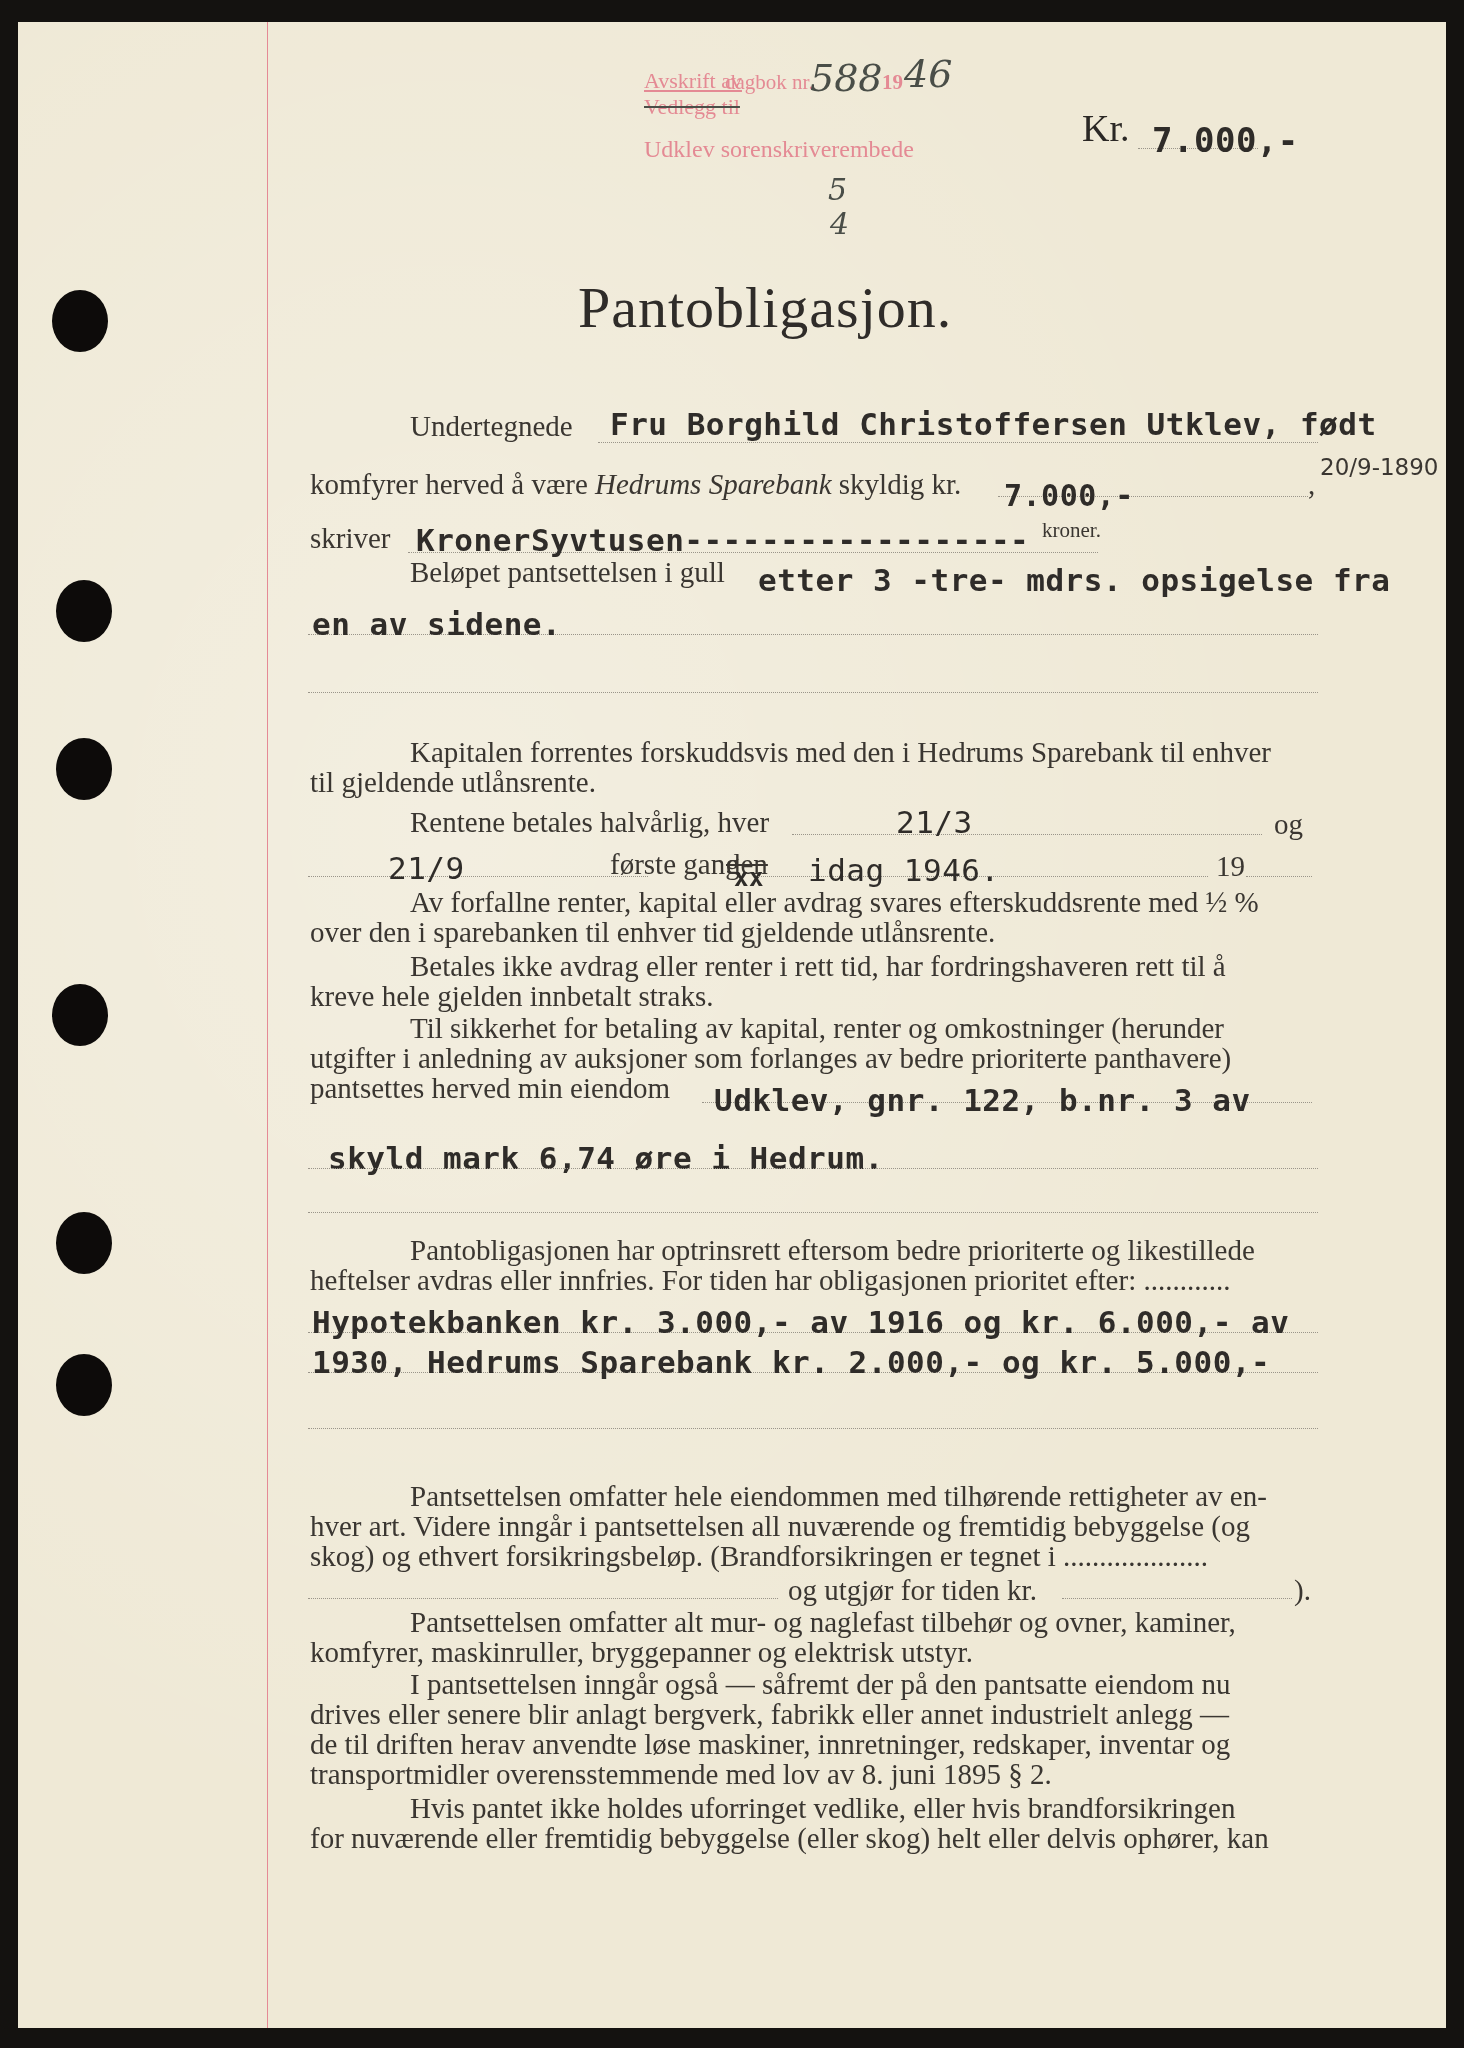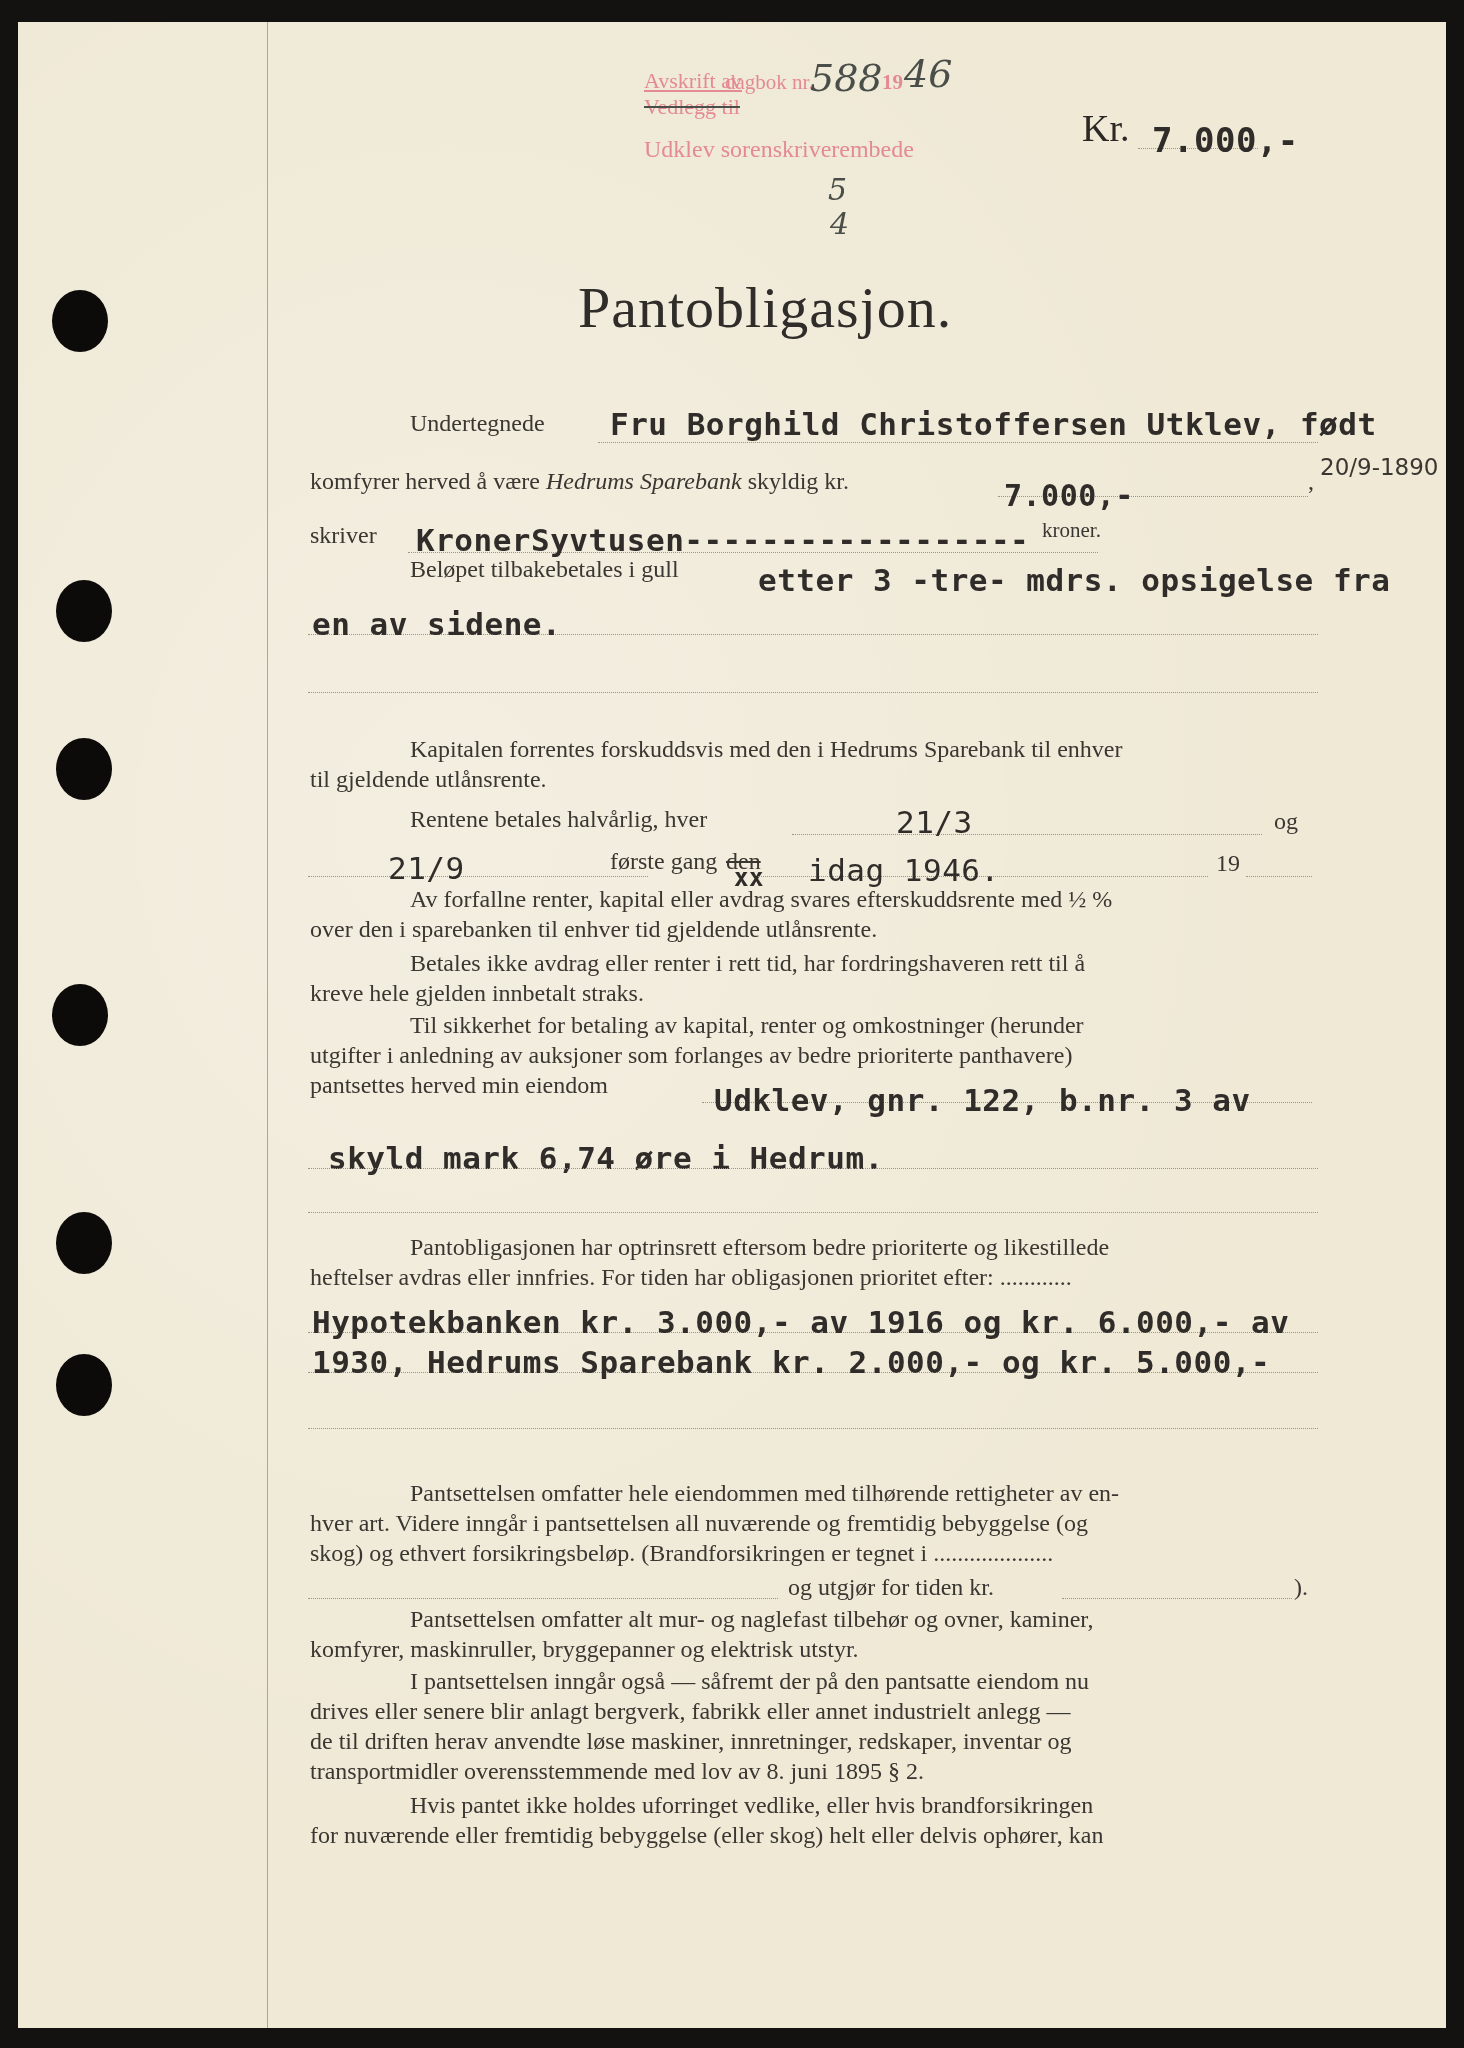--- a/index.html
+++ b/index.html
@@ -10,21 +10,21 @@
     background-image: radial-gradient(ellipse at 30% 40%, rgba(255,255,255,0.25), rgba(0,0,0,0) 60%);
   }
   .margin-line { position:absolute; left:249px; top:0; width:1px; height:2006px; background:#e58a95; }
   .hole { position:absolute; width:56px; height:62px; border-radius:50%; background:#0d0b0a; }
   .serif { font-family:"Liberation Serif", "DejaVu Serif", serif; color:#3a3631; }
   .mono  { font-family:"DejaVu Sans Mono", "Liberation Mono", monospace; color:#2f2c29; font-weight:bold; letter-spacing:0.5px; }
   .abs { position:absolute; white-space:nowrap; }
   .stamp { color:#e48a94; font-family:"Liberation Serif", serif; }
   .hand { font-family:"DejaVu Serif", serif; font-style:italic; color:#4a4e48; }
   .dots { position:absolute; border-bottom:1px dotted #9a958a; height:0; }
-  .p { font-size:24px; transform-origin:left top;text-align:right; }
+  .p { font-size:29px; transform-origin:left top;text-align:right; }
   .title { font-size:58px; color:#2f2c29; letter-spacing:1px; }
 </style>
 </head>
 <body>
 
 <div class="paper">
   <div class="margin-line"></div>
 
   <div class="hole" style="left:34px;top:268px"></div>
   <div class="hole" style="left:38px;top:558px"></div>
@@ -61,21 +61,21 @@
   </div>
   <div class="dots" style="left:980px;top:474px;width:310px"></div>
   <div class="abs mono" style="left:986px;top:456px;font-size:30px">7.000,-</div>
   <div class="abs serif p" style="left:1290px;top:446px">,</div>
 
   <div class="abs serif p" style="left:292px;top:500px">skriver</div>
   <div class="dots" style="left:390px;top:530px;width:690px"></div>
   <div class="abs mono" style="left:398px;top:500px;font-size:31px">KronerSyvtusen------------------</div>
   <div class="abs serif" style="left:1024px;top:496px;font-size:21px">kroner.</div>
 
-  <div class="abs serif p" style="left:392px;top:534px">Beløpet tilbakebetales i gull</div>
+  <div class="abs serif p" style="left:392px;top:534px">Beløpet pantsettelsen i gull</div>
   <div class="abs mono" style="left:740px;top:540px;font-size:31px">etter 3 -tre- mdrs. opsigelse fra</div>
   <div class="dots" style="left:290px;top:612px;width:1010px"></div>
   <div class="abs mono" style="left:294px;top:584px;font-size:31px">en av sidene.</div>
   <div class="dots" style="left:290px;top:670px;width:1010px"></div>
 
   <div class="abs serif p" style="left:392px;top:714px">Kapitalen forrentes forskuddsvis med den i Hedrums Sparebank til enhver</div>
   <div class="abs serif p" style="left:292px;top:744px">til gjeldende utlånsrente.</div>
   <div class="abs serif p" style="left:392px;top:784px">Rentene betales halvårlig, hver</div>
   <div class="dots" style="left:774px;top:812px;width:470px"></div>
   <div class="abs mono" style="left:878px;top:782px;font-size:31px;font-weight:normal">21/3</div>

